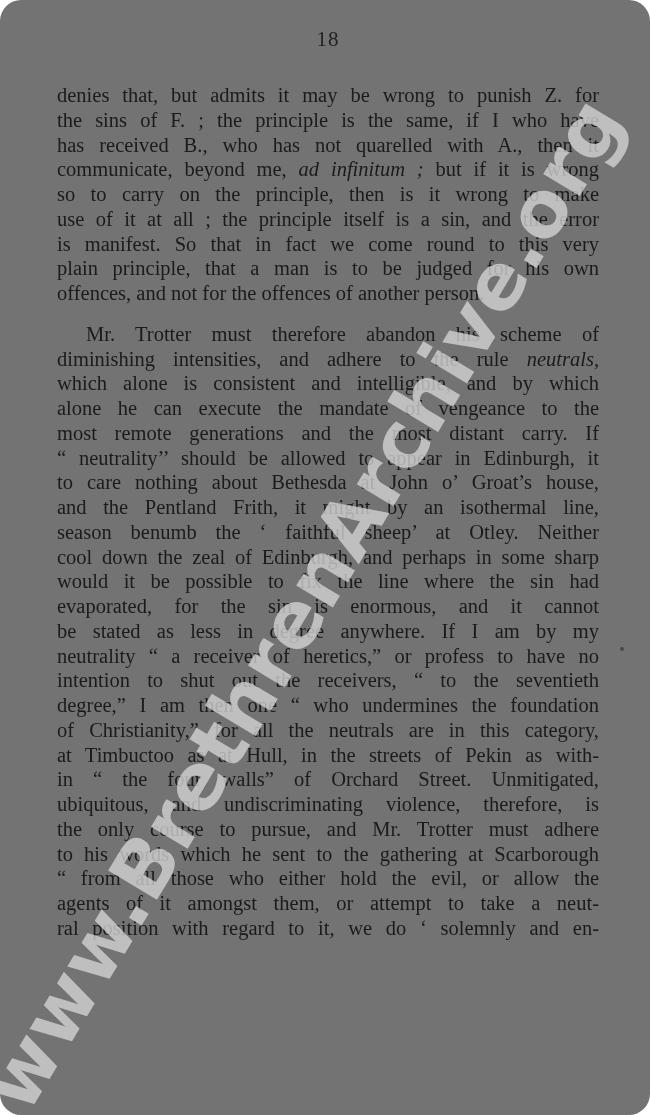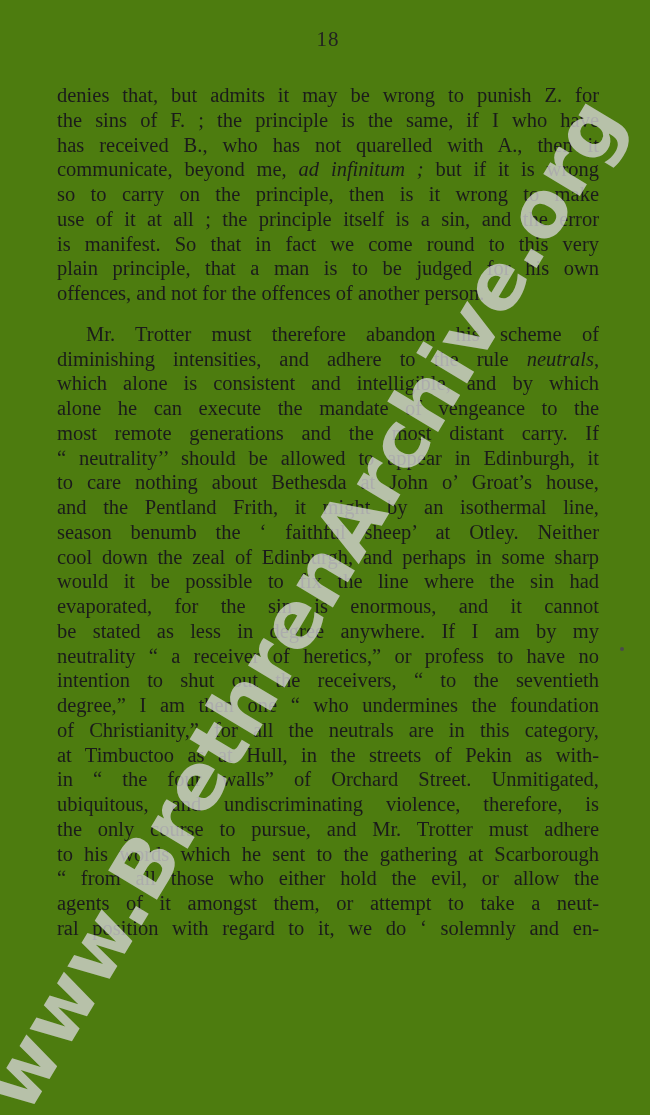--- a/index.html
+++ b/index.html
@@ -5,22 +5,23 @@
   html, body { margin: 0; padding: 0; }
   body {
     width: 650px; height: 1115px;
     background: #ffffff;
     overflow: hidden;
     position: relative;
     font-family: "Liberation Serif", serif;
   }
   .page {
     position: absolute; inset: 0;
-    background: #4d7c0f;
+    background: #737373;
     color: #1c1c1c;
+    border-radius: 21px;
   }
   .page-number {
     position: absolute;
     top: 27px; left: 41px; width: 574px;
     text-align: center;
     font-size: 21px;
     letter-spacing: 1px;
     color: #222;
   }
   .text-block {

